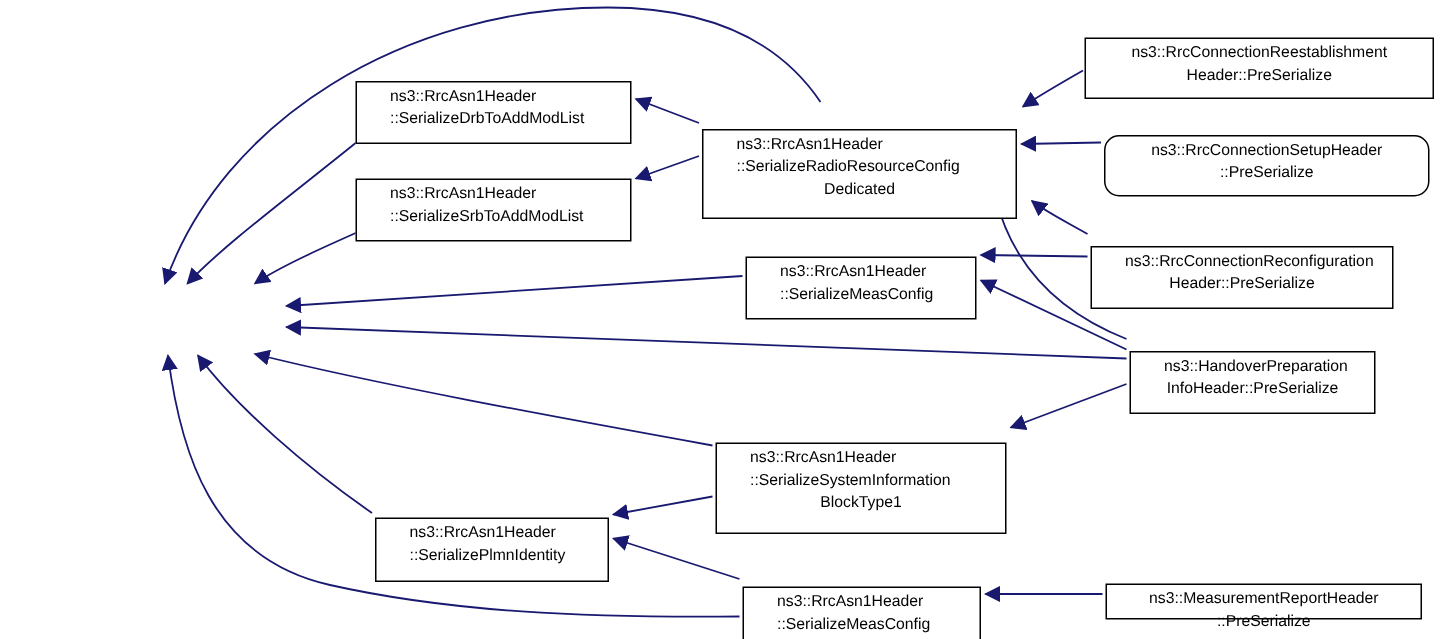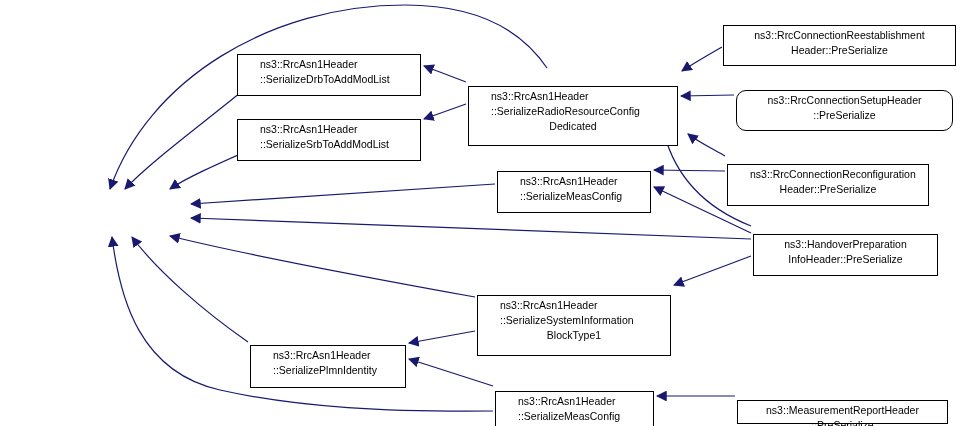--- a/index.html
+++ b/index.html
@@ -103,39 +103,39 @@
   <div class="node center" style="left:727px;top:148px;width:202px;height:42px;">
     <div class="ln">ns3::RrcConnectionReconfiguration</div>
     <div class="ln">Header::PreSerialize</div>
   </div>
 
   <div class="node left" style="left:497px;top:155px;width:154px;height:42px;">
     <div class="ln">ns3::RrcAsn1Header</div>
     <div class="ln">::SerializeMeasConfig</div>
   </div>
 
-  <div class="node center" style="left:753px;top:218px;width:185px;height:42px;">
+  <div class="node center" style="left:753px;top:218px;width:164px;height:42px;">
     <div class="ln">ns3::HandoverPreparation</div>
     <div class="ln">InfoHeader::PreSerialize</div>
   </div>
 
   <div class="node left" style="left:477px;top:279px;width:194px;height:61px;">
     <div class="ln">ns3::RrcAsn1Header</div>
     <div class="ln">::SerializeSystemInformation</div>
     <div class="ln c">BlockType1</div>
   </div>
 
   <div class="node left" style="left:250px;top:329px;width:156px;height:43px;">
     <div class="ln">ns3::RrcAsn1Header</div>
     <div class="ln">::SerializePlmnIdentity</div>
   </div>
 
   <div class="node left" style="left:495px;top:375px;width:159px;height:42px;">
     <div class="ln">ns3::RrcAsn1Header</div>
     <div class="ln">::SerializeMeasConfig</div>
   </div>
 
-  <div class="node center" style="left:737px;top:384px;width:211px;height:24px;">
+  <div class="node center" style="left:737px;top:373px;width:211px;height:24px;">
     <div class="ln">ns3::MeasurementReportHeader</div>
     <div class="ln">::PreSerialize</div>
   </div>
 
 </div>
 
 </body></html>

